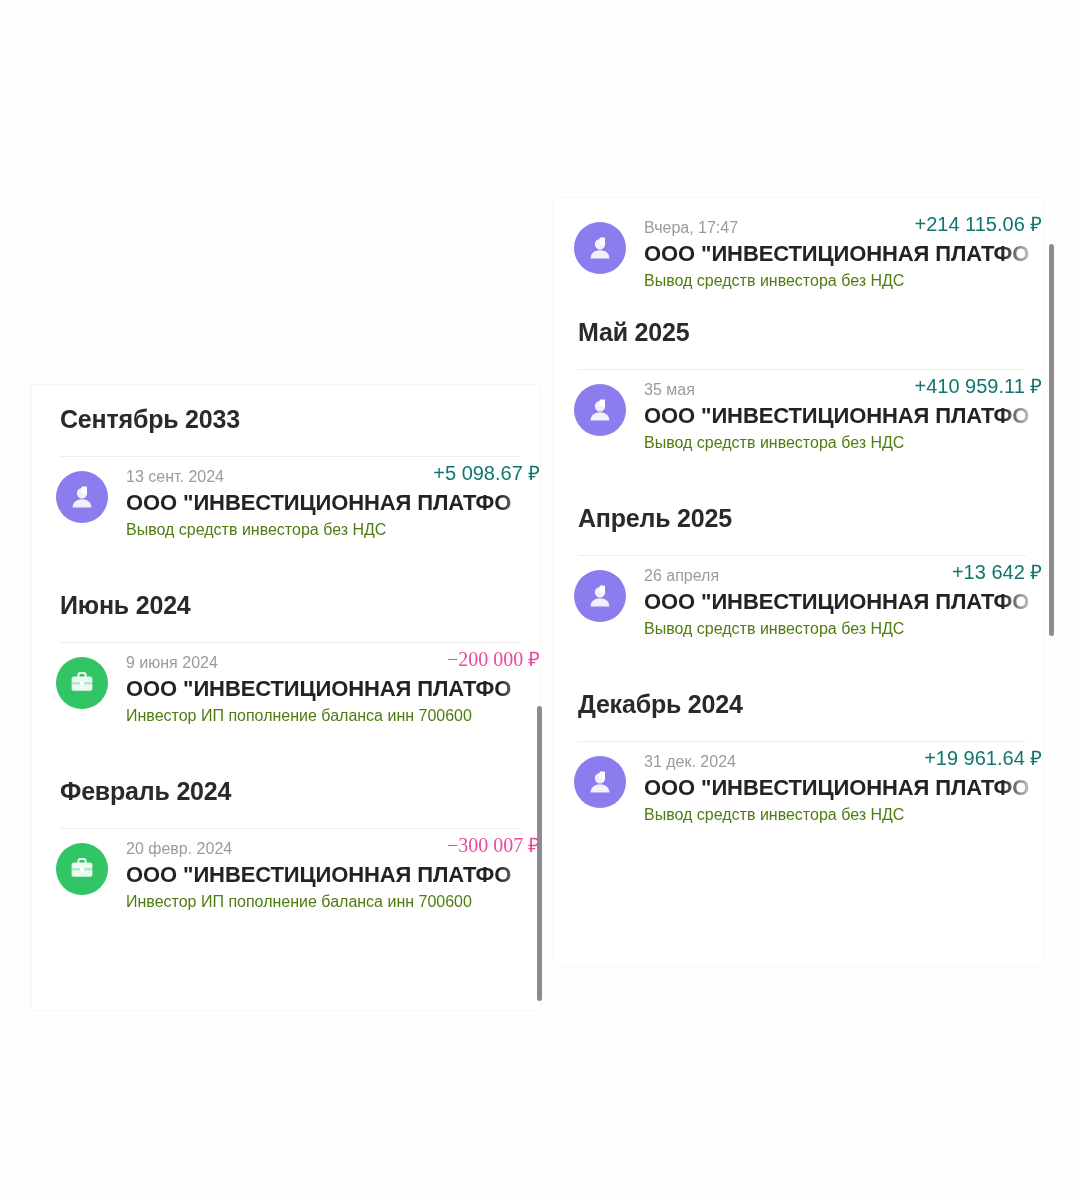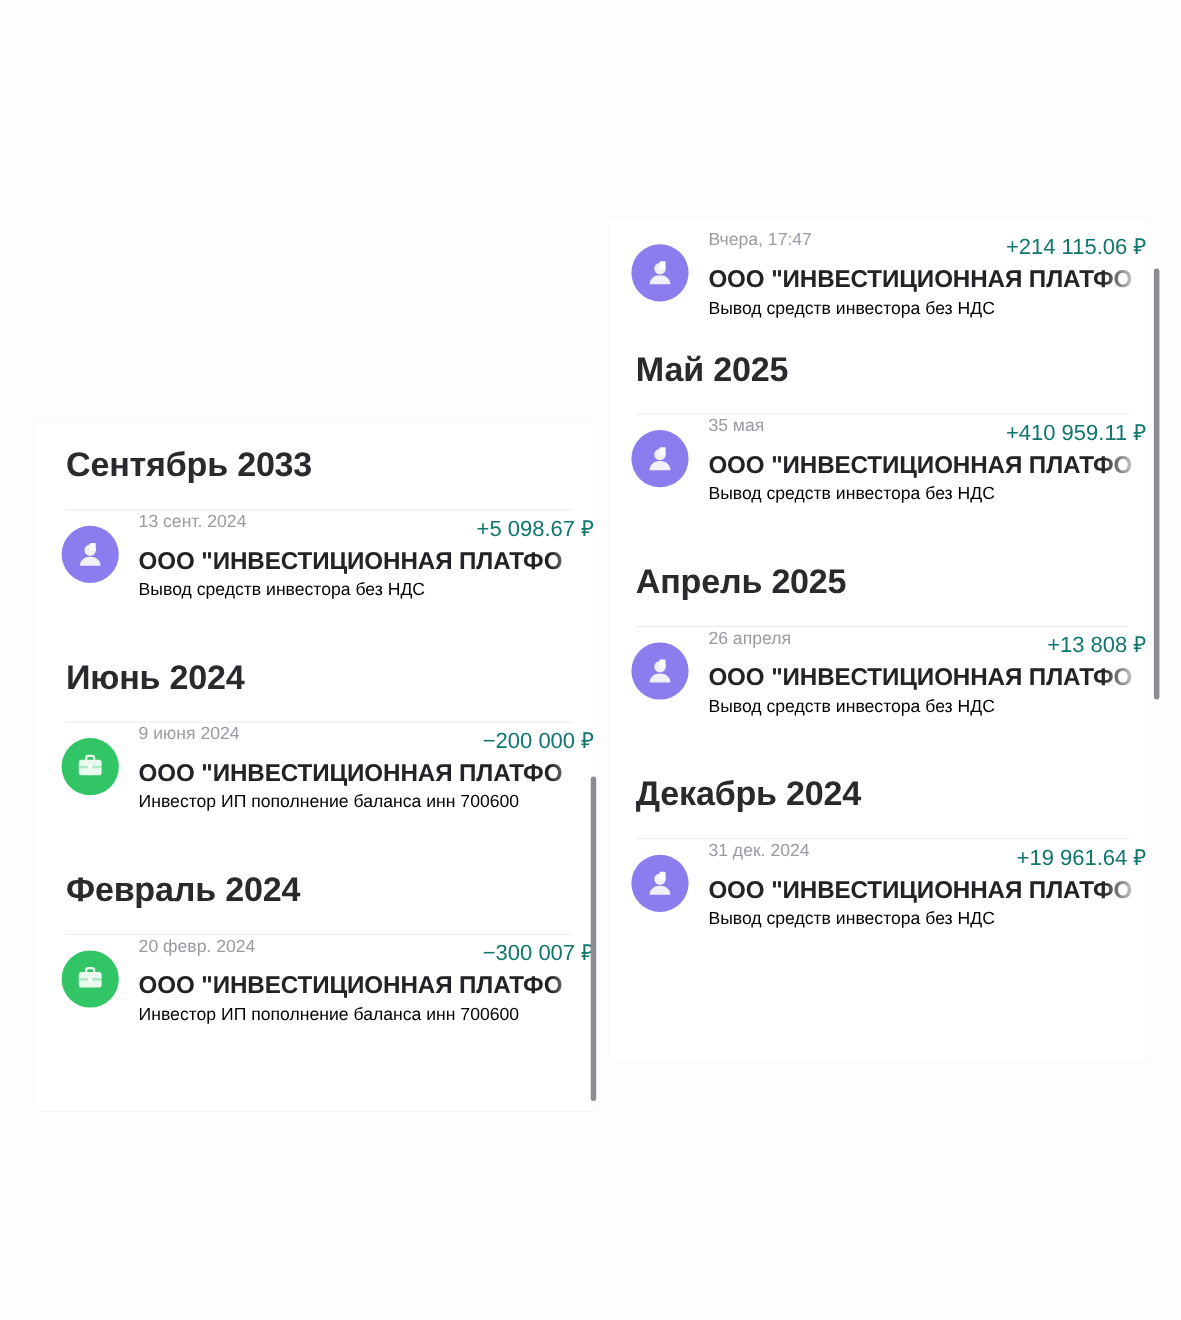--- a/index.html
+++ b/index.html
@@ -21,21 +21,21 @@
     left:32px; top:385px; width:508px; height:625px;
     box-shadow:0 0 0 0.5px #f4f4f5;
   }
   #panel-right {
     left:554px; top:198px; width:488px; height:767px;
     box-shadow:0 0 0 0.5px #f4f4f5;
   }
 
   
   .month-head {
-    font-size:31px;
+    font-size:25px;
     font-weight:bold;
     color:#2a2a2e;
     letter-spacing:-0.2px;
     white-space:nowrap;
   }
 
   
   .tx-row {
     position:relative;
     display:flex;
@@ -58,46 +58,46 @@
   .avatar svg { display:block; }
 
   .tx-body {
     flex:1 1 auto;
     min-width:0;
     padding-left:18px;
     padding-top:2px;
   }
   .tx-top {
     display:flex;
-    align-items:flex-start;
+    align-items:flex-end;
     justify-content:space-between;
     gap:10px;
   }
   .tx-date {
     font-size:16px;
     color:#9a9aa2;
     white-space:nowrap;
   }
   .tx-amount {
     font-size:20px;
     white-space:nowrap;
     color:#0f766e;
   }
-  .tx-amount.negative { color:#0f766e; }
+  .tx-amount.negative { color:#ec4899;font-family:Liberation Serif, serif; }
   .tx-title {
     font-size:22px;
     font-weight:bold;
     color:#222227;
     white-space:nowrap;
     margin-top:4px;
     letter-spacing:-0.1px;
   }
   .tx-sub {
     font-size:16px;
-    color:#000000;
+    color:#4d7c0f;
     white-space:nowrap;
     margin-top:5px;
   }
   
   .clip-fade {
     position:relative;
     overflow:hidden;
   }
   .clip-fade::after {
     content:"";
@@ -257,21 +257,21 @@
           <div class="avatar person">
             <svg width="30" height="30" viewBox="0 0 30 30" aria-hidden="true">
               <path d="M15 6 a5.2 5.2 0 1 1 0 10.4 a5.2 5.2 0 0 1 0 -10.4 z" fill="#f1f0fb"></path>
               <rect x="14.6" y="4.6" width="5.4" height="7.2" rx="0.8" fill="#ffffff"></rect>
               <path d="M5.6 25.4 c0 -5.1 4.2 -8.2 9.4 -8.2 s9.4 3.1 9.4 8.2 z" fill="#f1f0fb"></path>
             </svg>
           </div>
           <div class="tx-body">
             <div class="tx-top">
               <span class="tx-date">26 апреля</span>
-              <span class="tx-amount">+13 808 ₽</span>
+              <span class="tx-amount">+13 642 ₽</span>
             </div>
             <div class="clip-fade">
               <div class="tx-title">ООО "ИНВЕСТИЦИОННАЯ ПЛАТФО</div>
             </div>
             <div class="clip-fade">
               <div class="tx-sub">Вывод средств инвестора без НДС</div>
             </div>
           </div>
         </div>
         <div style="height:26px;"></div>

